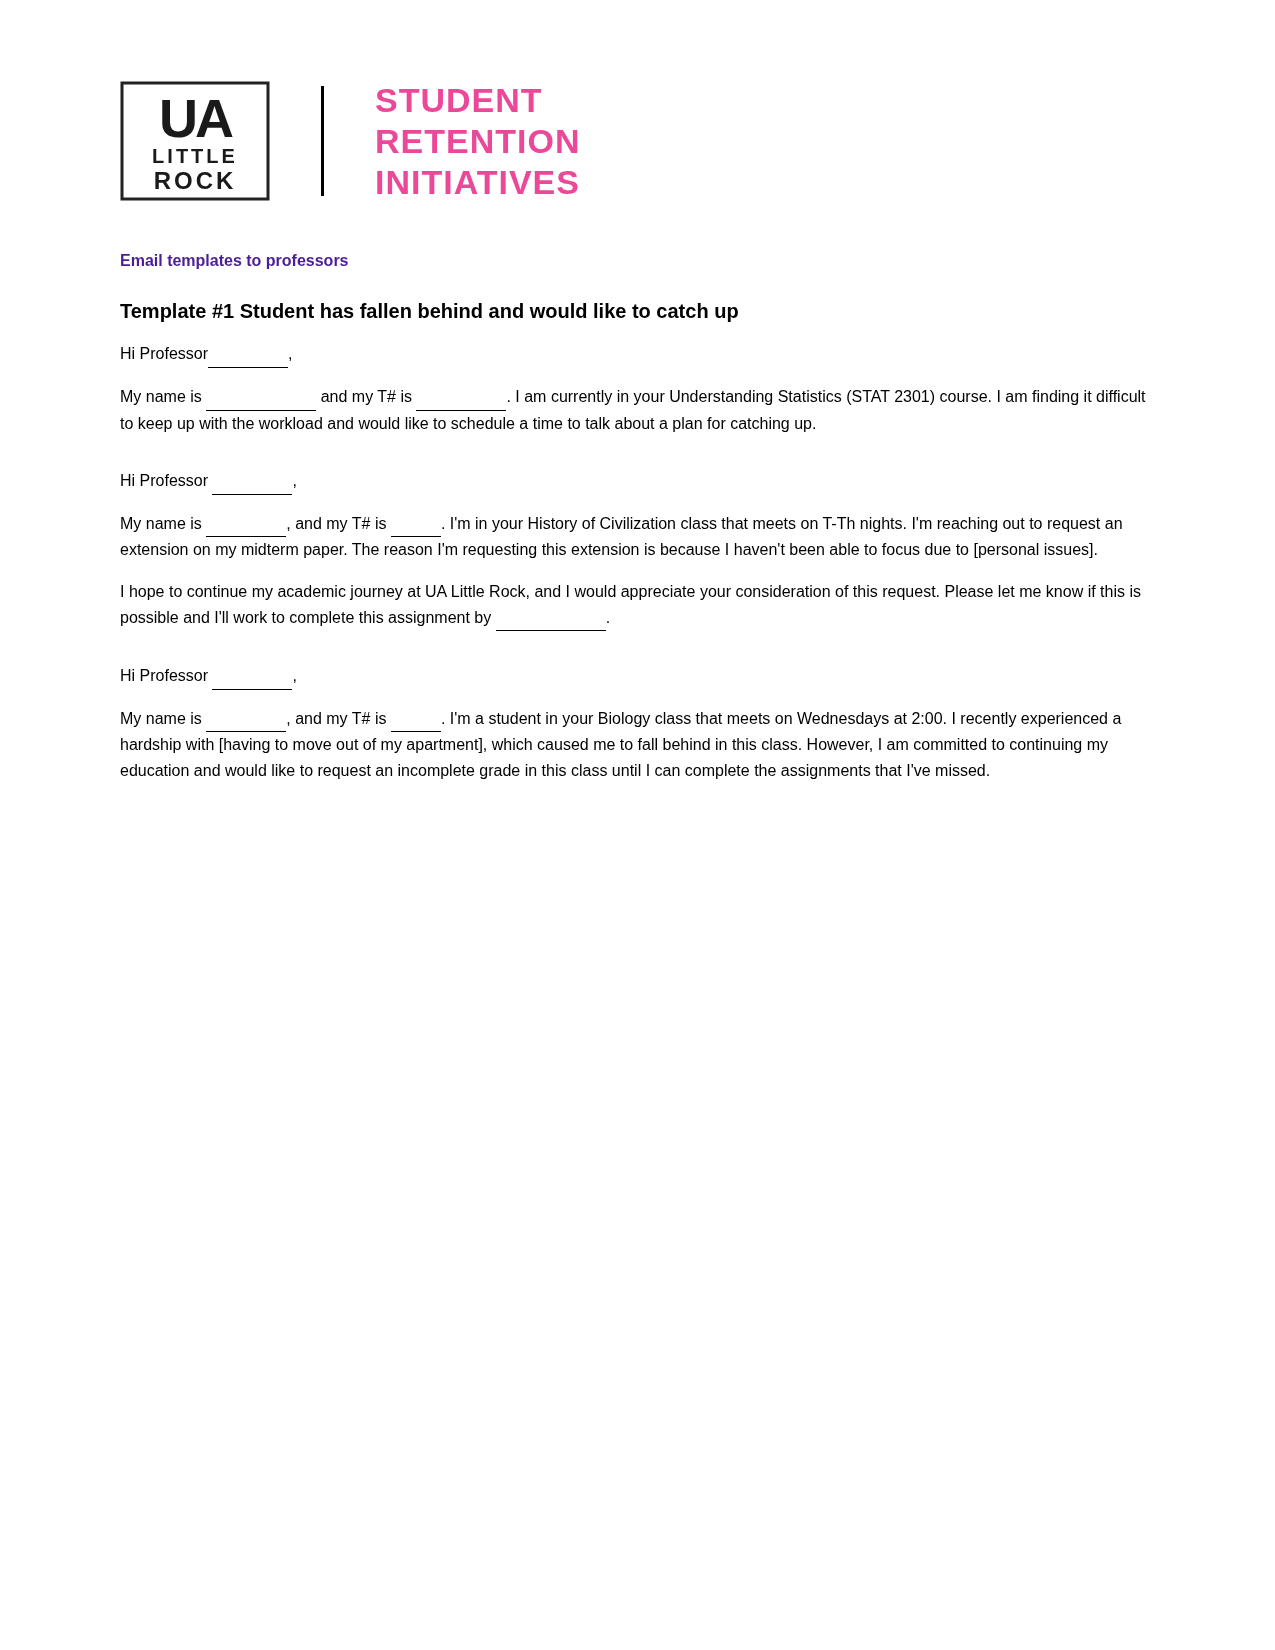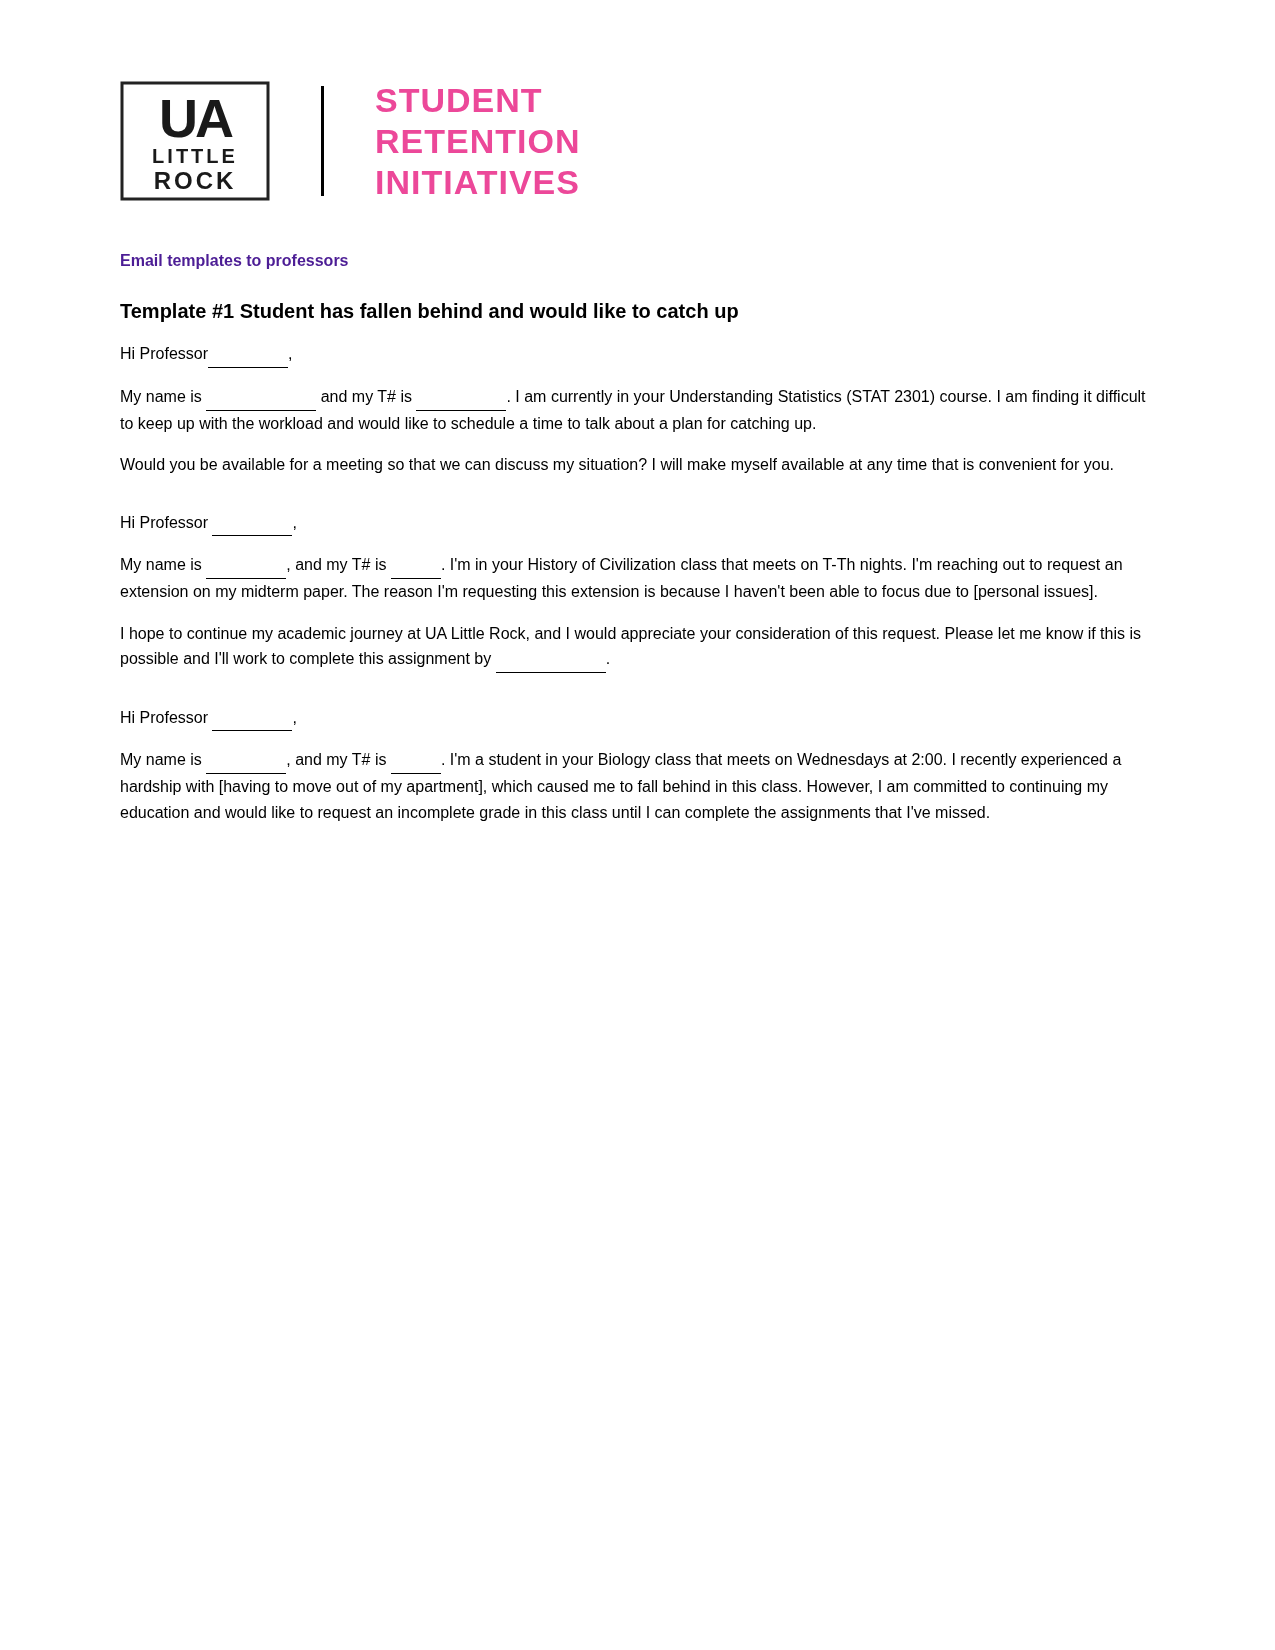--- a/index.html
+++ b/index.html
@@ -143,21 +143,20 @@
   <p class="template-title">Template #1 Student has fallen behind and would like to catch up</p>
 
   <p class="paragraph">
     <span>Hi Professor</span><span class="blank">&nbsp;&nbsp;&nbsp;&nbsp;&nbsp;&nbsp;</span><span>,</span>
   </p>
 
   <p class="paragraph">
     <span>My name is </span><span class="blank-long">&nbsp;&nbsp;&nbsp;&nbsp;&nbsp;&nbsp;&nbsp;&nbsp;&nbsp;&nbsp;&nbsp;&nbsp;&nbsp;</span><span> and my T# is </span><span class="blank-medium">&nbsp;&nbsp;&nbsp;&nbsp;&nbsp;&nbsp;&nbsp;</span><span>. I am currently in your Understanding Statistics (STAT 2301) course. I am finding it difficult to keep up with the workload and would like to schedule a time to talk about a plan for catching up.</span>
   </p>
 
-  <p class="paragraph">Would you be available for a meeting so that we can discuss my situation? I will make myself available at any time that is convenient for you.</p>
 </div>
 
 <div class="template-section">
 
   <p class="paragraph">
     <span>Hi Professor </span><span class="blank">&nbsp;&nbsp;&nbsp;&nbsp;&nbsp;&nbsp;&nbsp;&nbsp;&nbsp;&nbsp;</span><span>,</span>
   </p>
 
   <p class="paragraph">
     <span>My name is </span><span class="blank">&nbsp;&nbsp;&nbsp;&nbsp;&nbsp;&nbsp;&nbsp;&nbsp;&nbsp;</span><span>, and my T# is </span><span class="blank-short">&nbsp;&nbsp;&nbsp;&nbsp;&nbsp;</span><span>. I'm in your History of Civilization class that meets on T-Th nights. I'm reaching out to request an extension on my midterm paper. The reason I'm requesting this extension is because I haven't been able to focus due to </span><span class="underline-text">[personal issues]</span><span>.</span>

